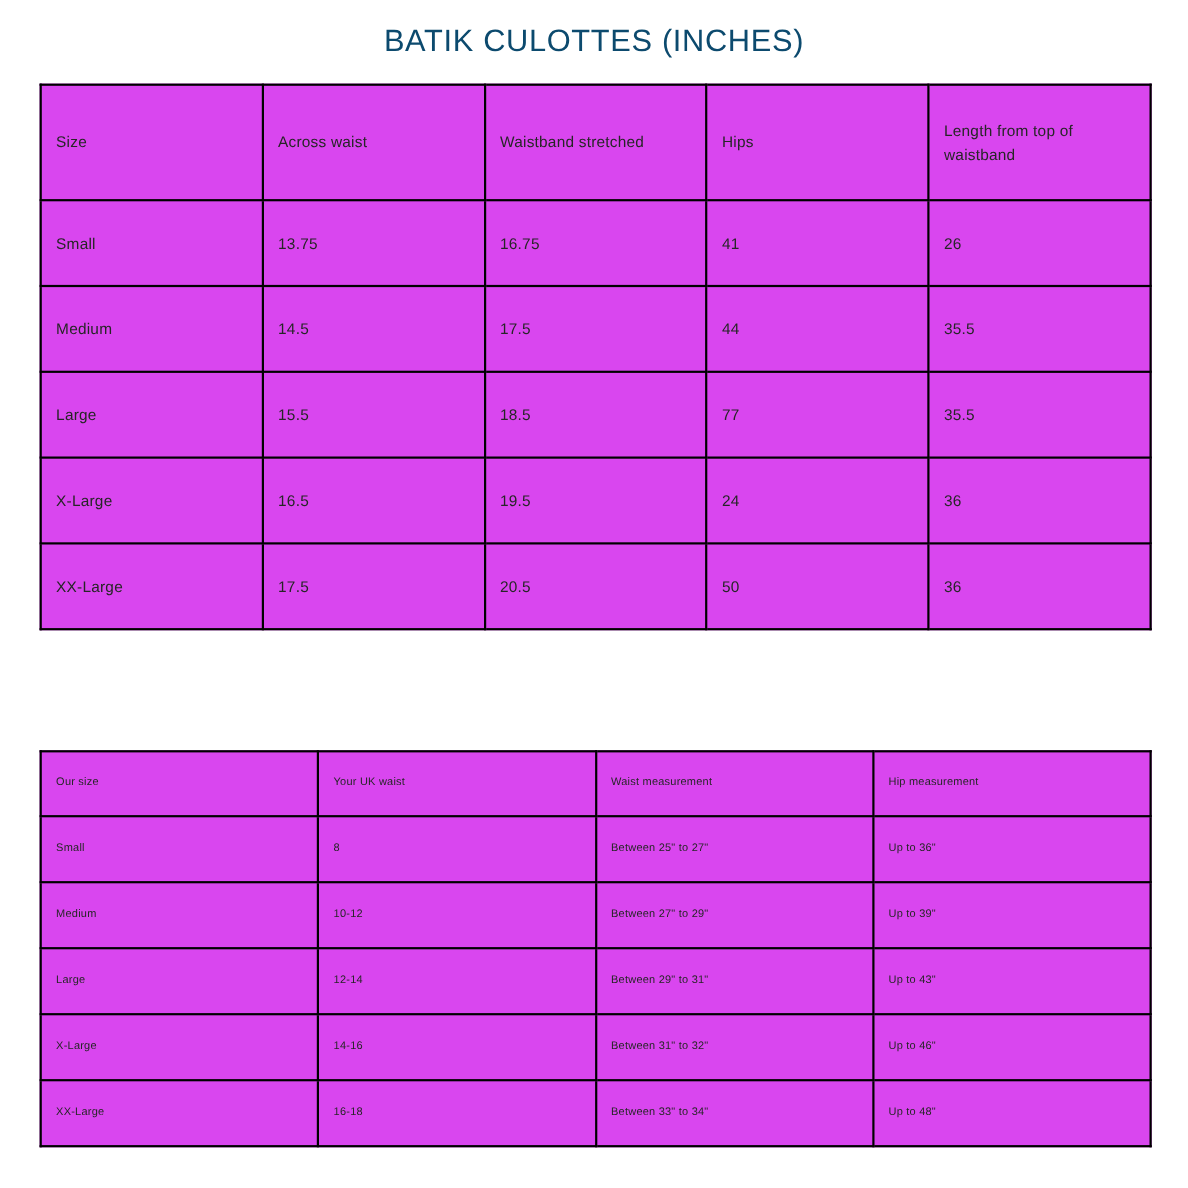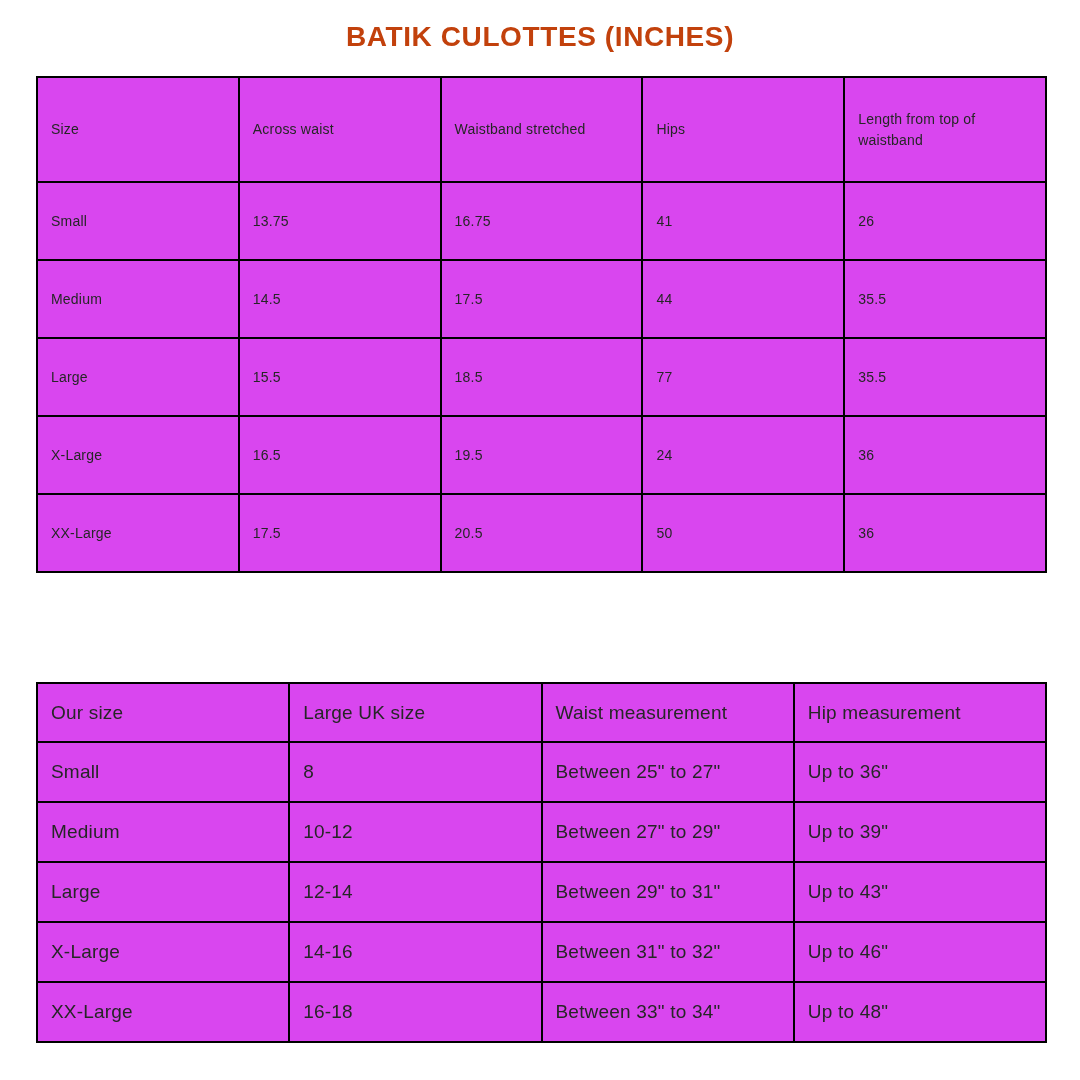--- a/index.html
+++ b/index.html
@@ -16,23 +16,23 @@
     color: #262626;
     overflow: hidden;
   }
   .section-title {
     position: absolute;
     left: 0;
     width: 100%;
     margin: 0;
     text-align: center;
     font-size: 28px;
-    font-weight: 700;
+    font-weight: 400;
     letter-spacing: 0.6px;
-    color: #c2410c;
+    color: #0c4a6e;
   }
   .title-1 { top: 21px; }
   .title-2 { top: 627px; }
 
   .size-table {
     position: absolute;
     left: 36px;
     width: 1011px;
     border-collapse: collapse;
     table-layout: fixed;
@@ -47,21 +47,21 @@
     font-weight: normal;
     letter-spacing: 0.2px;
     color: #262626;
   }
   .table-1 { top: 76px; }
   .table-1 th, .table-1 td { font-size: 14px; line-height: 1.5; }
   .table-1 thead tr { height: 105px; }
   .table-1 tbody tr { height: 78px; }
 
   .table-2 { top: 682px; }
-  .table-2 th, .table-2 td { font-size: 19px; line-height: 1.45; }
+  .table-2 th, .table-2 td { font-size: 10px; line-height: 1.45; }
   .table-2 thead tr { height: 59px; }
   .table-2 tbody tr { height: 60px; }
 </style>
 </head>
 <body>
 
 <div class="canvas">
 
   <h1 class="section-title title-1">BATIK CULOTTES (INCHES)</h1>
 
@@ -112,21 +112,21 @@
           <td>36</td>
         </tr>
       </tbody>
   </table>
 
 
   <table class="size-table table-2">
     <thead>
       <tr>
           <th>Our size</th>
-          <th>Large UK size</th>
+          <th>Your UK waist</th>
           <th>Waist measurement</th>
           <th>Hip measurement</th>
         </tr>
     </thead>
     <tbody>
         <tr>
           <td>Small</td>
           <td>8</td>
           <td>Between 25" to 27"</td>
           <td>Up to 36"</td>

